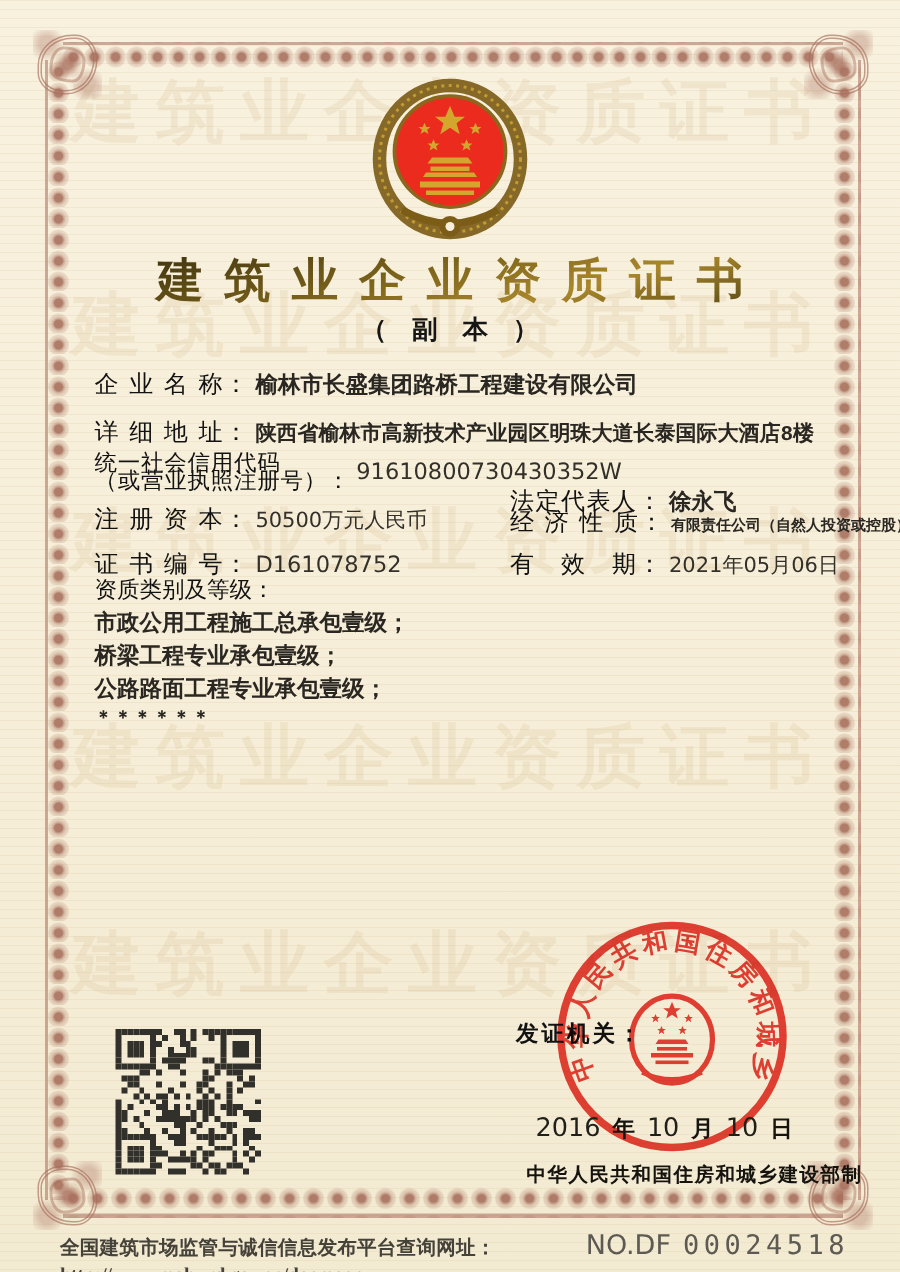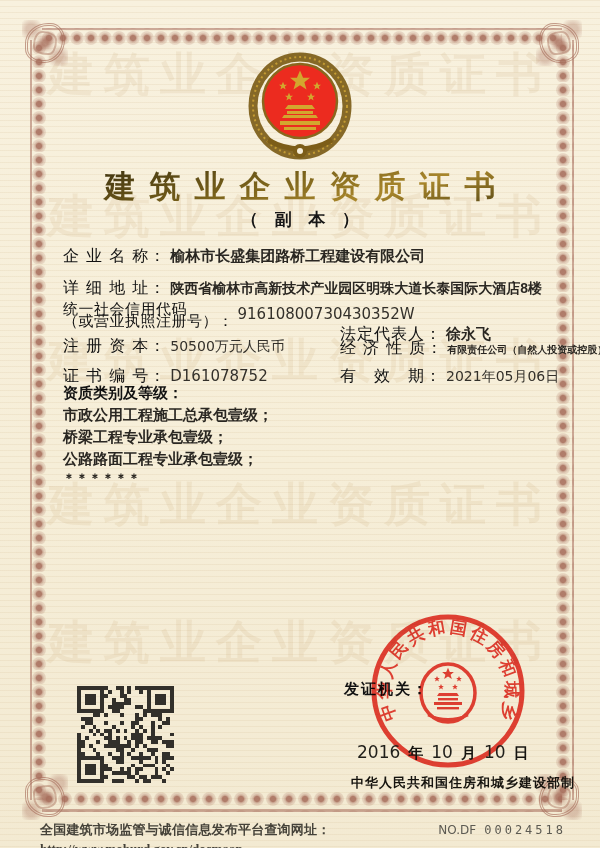--- a/index.html
+++ b/index.html
@@ -47,27 +47,27 @@
   @supports (-webkit-background-clip:text){
     .title{background:linear-gradient(165deg,#32290e 8%,#77601a 42%,#a9872c 64%,#41370f 92%);
            -webkit-background-clip:text;-webkit-text-fill-color:transparent;}
   }
   .subtitle{position:absolute;left:0;right:0;top:208px;text-align:center;
       font-weight:bold;font-size:17px;letter-spacing:6px;text-indent:6px;color:#161616;}
 
   .row{position:absolute;white-space:nowrap;}
   .lab{font-weight:normal;font-size:16px;letter-spacing:1px;color:#121212;
        font-family:"DejaVu Sans",sans-serif;}
-  .val{font-size:15px;font-weight:600;color:#2a2722;font-family:Liberation Sans, sans-serif;margin-left:4px;}
+  .val{font-size:15px;font-weight:600;color:#2a2722;font-family:Liberation Mono, monospace;margin-left:4px;}
   .val.sans{font-family:"DejaVu Sans",sans-serif;font-weight:normal;color:#33302a;}
   .lab2{display:inline-block;vertical-align:middle;font-weight:normal;font-size:15px;
         line-height:12px;letter-spacing:.5px;color:#121212;}
   .small-val{font-size:10px;font-weight:bold;color:#2a2722;font-family:"DejaVu Serif",serif;margin-left:4px;}
 
-  .qual-head{position:absolute;left:63px;top:384px;font-weight:bold;font-size:15px;color:#121212;}
+  .qual-head{position:absolute;left:63px;top:384px;font-weight:normal;font-size:15px;color:#121212;}
   .qual-list{position:absolute;left:63px;top:404px;font-family:"DejaVu Serif",serif;
       font-size:15px;font-weight:600;color:#2a2722;line-height:22px;}
   .stars-line{font-size:12px;letter-spacing:1px;font-weight:bold;color:#2a2722;line-height:16px;}
 
   .qr{position:absolute;left:77px;top:686px;width:97px;height:97px;
       display:grid;grid-template-columns:repeat(25,1fr);grid-template-rows:repeat(25,1fr);}
   .qr i{display:block}
   .qr i.d{background:#32302b}
 
   .authority{position:absolute;left:344px;top:680px;font-weight:bold;font-size:15px;
@@ -77,21 +77,21 @@
   .dateline{position:absolute;left:352px;top:742px;font-size:15px;color:#15140f;white-space:nowrap;}
   .dateline .num{font-family:"DejaVu Sans",sans-serif;font-size:17px;color:#201f1a;padding:0 5px;}
   .dateline .dc{font-family:"DejaVu Serif",serif;font-weight:bold;font-size:15px;padding:0 3px;}
   .made-by{position:absolute;left:348px;top:774px;width:230px;text-align:center;
       font-weight:bold;font-size:13px;letter-spacing:1px;color:#15130e;}
 
   .footer{position:absolute;left:40px;right:34px;top:820px;display:flex;
       justify-content:space-between;align-items:baseline;}
   .query{font-weight:bold;font-size:13px;color:#454239;letter-spacing:.2px;}
   .url{font-family:"Liberation Serif",serif;font-weight:bold;font-size:13px;color:#454239;}
-  .serial{font-size:12px;color:#5c5a52;font-family:"DejaVu Sans",sans-serif;}
+  .serial{font-size:18px;color:#5c5a52;font-family:"DejaVu Sans",sans-serif;}
   .serial .digits{font-family:"DejaVu Sans Mono",monospace;letter-spacing:3px;margin-left:8px;}
 </style>
 </head>
 <body>
 
 <div class="page">
 
   <div class="wm" style="top:44px">建筑业企业资质证书</div>
   <div class="wm" style="top:186px">建筑业企业资质证书</div>
   <div class="wm" style="top:330px">建筑业企业资质证书</div>

